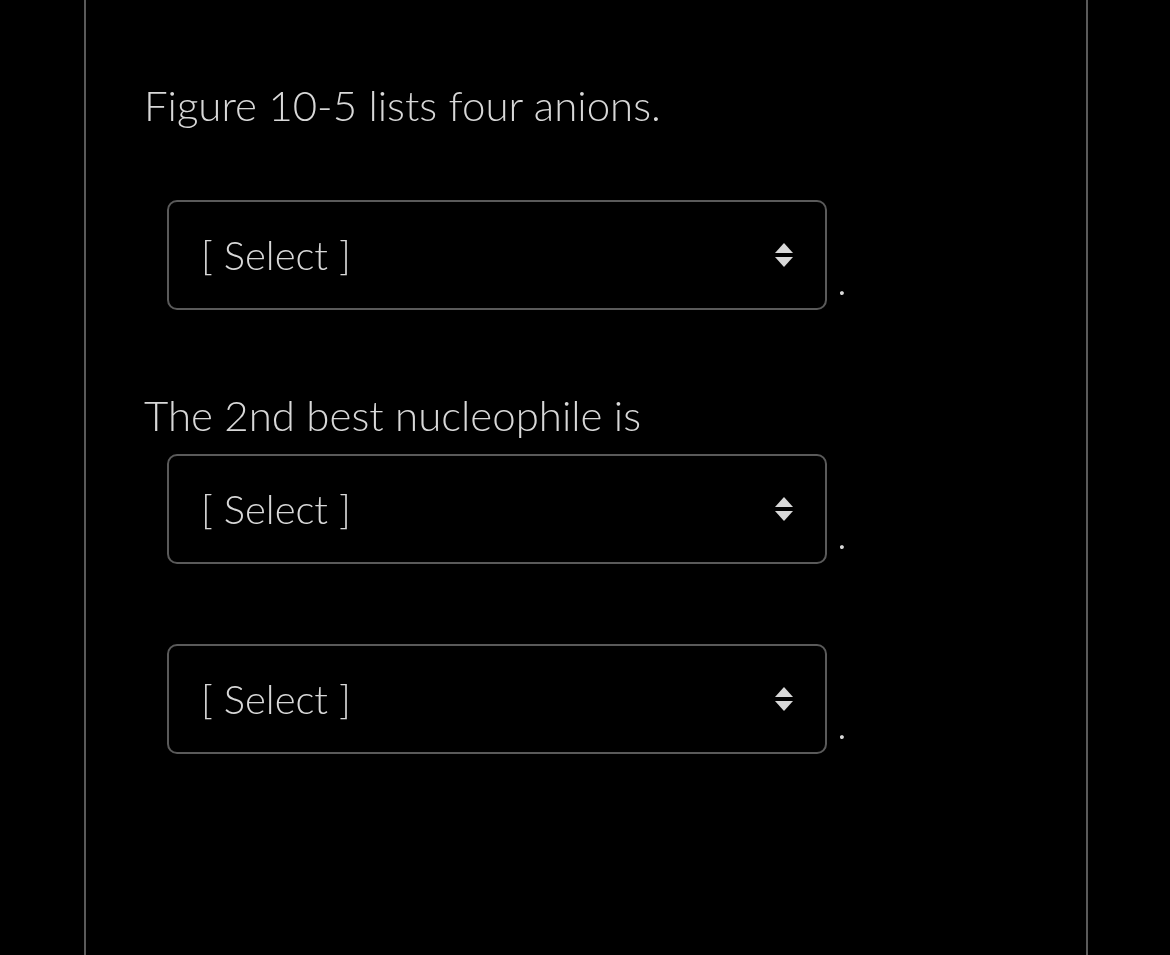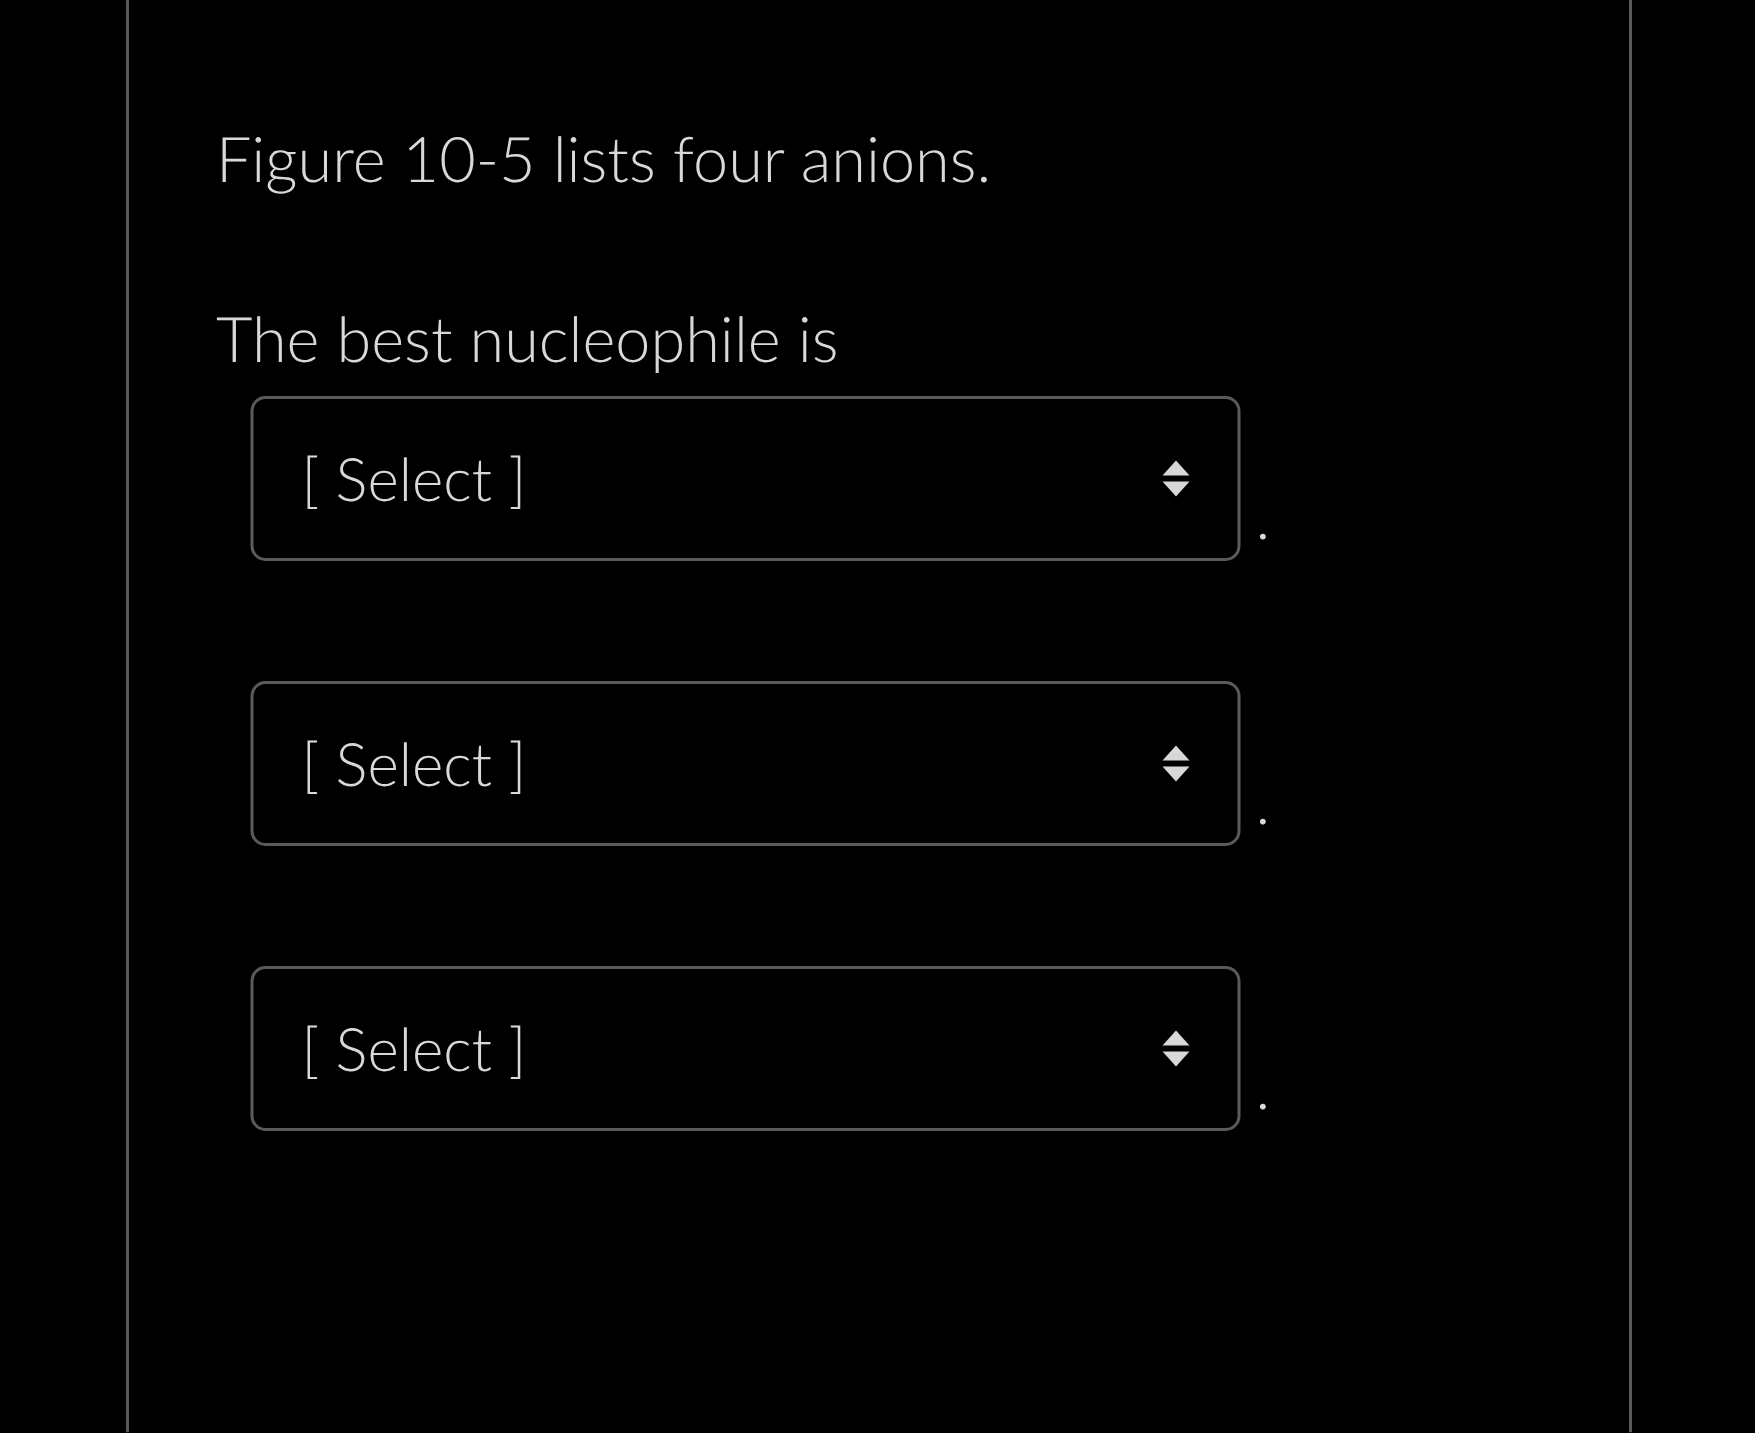--- a/index.html
+++ b/index.html
@@ -99,34 +99,34 @@
   </style>
 </head>
 <body>
 
 <div class="outer-container">
   <div class="panel">
 
     <div class="intro-text">Figure 10-5 lists four anions.</div>
 
     <div class="question-block">
-      <div class="prompt-text">The best nucleophile is</div>
       <div class="select-row">
         <div class="select-box">
           <span class="select-label">[ Select ]</span>
           <span class="select-icon">
             <span class="chev chev-up"></span>
             <span class="chev chev-down"></span>
           </span>
         </div>
         <span class="period">.</span>
       </div>
     </div>
 
     <div class="question-block">
+      <div class="prompt-text">The 2nd best nucleophile is</div>
       <div class="select-row">
         <div class="select-box">
           <span class="select-label">[ Select ]</span>
           <span class="select-icon">
             <span class="chev chev-up"></span>
             <span class="chev chev-down"></span>
           </span>
         </div>
         <span class="period">.</span>
       </div>

